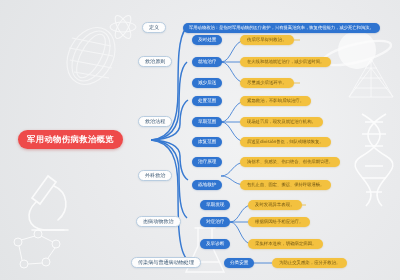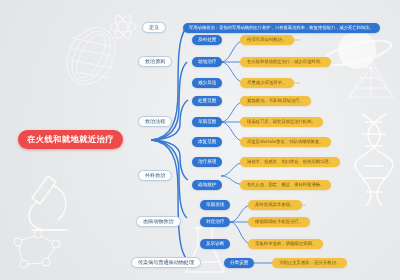--- a/index.html
+++ b/index.html
@@ -176,21 +176,21 @@
       <path d="M278 142 L300 142"></path>
       <path d="M278 162 L300 162"></path>
       <path d="M278 185 L300 185"></path>
       <path d="M284 205 L306 205"></path>
       <path d="M284 222 L306 222"></path>
       <path d="M284 244 L306 244"></path>
       <path d="M303 263 L324 263"></path>
     </g>
   </svg>
 
-  <div class="node root" style="left:18px;top:130px;">在火线和就地就近治疗</div>
+  <div class="node root" style="left:18px;top:130px;">军用动物伤病救治概览</div>
 
   <div class="node lvl2" style="left:142px;top:22px;">定义</div>
 
   <div class="node lvl2" style="left:138px;top:56px;">救治原则</div>
 
   <div class="node lvl2" style="left:138px;top:116px;">救治法程</div>
 
   <div class="node lvl2" style="left:138px;top:170px;">外科救治</div>
 
   <div class="node lvl2" style="left:136px;top:216px;">患病动物救治</div>

